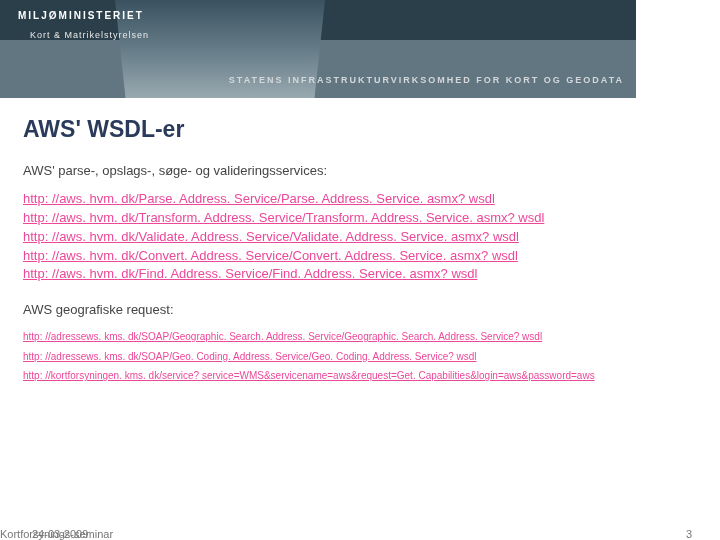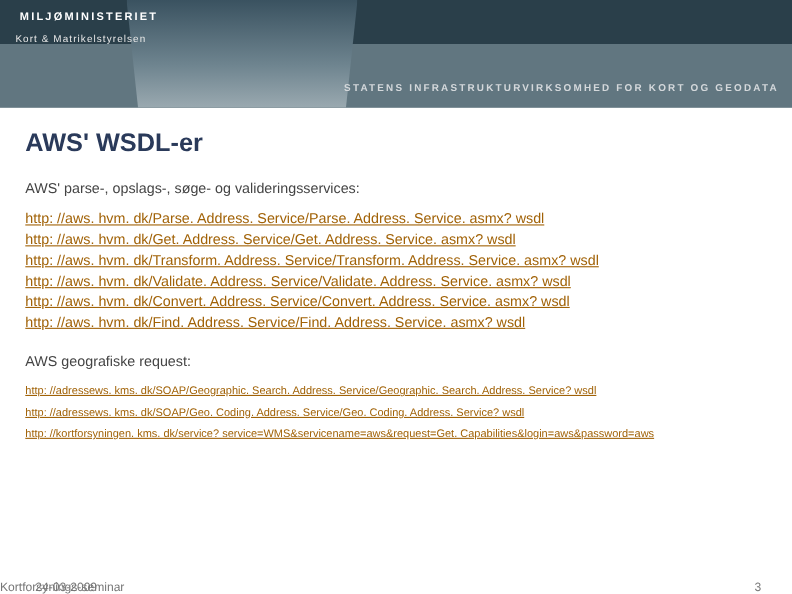--- a/index.html
+++ b/index.html
@@ -1,25 +1,25 @@
 <!DOCTYPE html>
 <html><head>
 <meta charset="utf-8">
 <style>
   html,body{margin:0;padding:0;width:720px;height:540px;font-family:Arial,Helvetica,sans-serif;background:#fff;overflow:hidden}
-  .banner{position:relative;height:98px;width:720px;background:linear-gradient(to bottom,#2a3f4a 0%,#2a3f4a 40px,#617680 40px,#617680 98px)}
+  .banner{position:relative;height:98px;width:636px;background:linear-gradient(to bottom,#2a3f4a 0%,#2a3f4a 40px,#617680 40px,#617680 98px)}
   .banner-ministry{position:absolute;top:10px;left:18px;color:#fff;font-size:10px;letter-spacing:2px;font-weight:bold}
-  .banner-agency{position:absolute;top:30px;left:14px;color:#e8e8e8;font-size:9px;letter-spacing:1px}
+  .banner-agency{position:absolute;top:30px;left:30px;color:#e8e8e8;font-size:9px;letter-spacing:1px}
   .banner-tagline{position:absolute;top:75px;right:12px;color:#d4d8db;font-size:9px;letter-spacing:2px;font-weight:bold}
   .bridge{position:absolute;left:115px;top:0;width:210px;height:98px;background:linear-gradient(to bottom,#3a5260 0%,#6e848f 60%,#9aa9b0 100%);clip-path:polygon(0 0,100% 0,95% 100%,5% 100%)}
   .content{padding:18px 32px 0 23px}
   .title{font-size:23px;font-weight:bold;color:#2a3a5a;margin:0 0 20px 0}
   .subhead{font-size:13px;font-weight:normal;color:#444;margin:0 0 12px 0}
   .linklist{margin:0 0 18px 0}
-  .linklist a{display:block;color:#a16207;text-decoration:underline;font-size:13px;line-height:1.45;word-break:break-all}
+  .linklist a{display:block;color:#ec4899;text-decoration:underline;font-size:13px;line-height:1.45;word-break:break-all}
   .linklist.small a{font-size:10px;line-height:1.55;margin-bottom:4px}
   .footer{position:absolute;bottom:12px;left:0;width:720px;font-size:11px;color:#777}
   .footer-date{position:absolute;left:32px}
   .footer-center{position:absolute;left:0;width:720px;text-align:left}
   .footer-page{position:absolute;right:28px}
 </style>
 </head>
 <body>
 
 <div class="banner">
@@ -28,21 +28,20 @@
   <div class="banner-agency">Kort &amp; Matrikelstyrelsen</div>
   <div class="banner-tagline">STATENS INFRASTRUKTURVIRKSOMHED FOR KORT OG GEODATA</div>
 </div>
 
 <div class="content">
   <h1 class="title">AWS' WSDL-er</h1>
 
   <div class="subhead">AWS' parse-, opslags-, søge- og valideringsservices:</div>
   <div class="linklist">
     <a>http: //aws. hvm. dk/Parse. Address. Service/Parse. Address. Service. asmx? wsdl</a>
-    <a>http: //aws. hvm. dk/Get. Address. Service/Get. Address. Service. asmx? wsdl</a>
     <a>http: //aws. hvm. dk/Transform. Address. Service/Transform. Address. Service. asmx? wsdl</a>
     <a>http: //aws. hvm. dk/Validate. Address. Service/Validate. Address. Service. asmx? wsdl</a>
     <a>http: //aws. hvm. dk/Convert. Address. Service/Convert. Address. Service. asmx? wsdl</a>
     <a>http: //aws. hvm. dk/Find. Address. Service/Find. Address. Service. asmx? wsdl</a>
   </div>
 
   <div class="subhead">AWS geografiske request:</div>
   <div class="linklist small">
     <a>http: //adressews. kms. dk/SOAP/Geographic. Search. Address. Service/Geographic. Search. Address. Service? wsdl</a>
     <a>http: //adressews. kms. dk/SOAP/Geo. Coding. Address. Service/Geo. Coding. Address. Service? wsdl</a>

